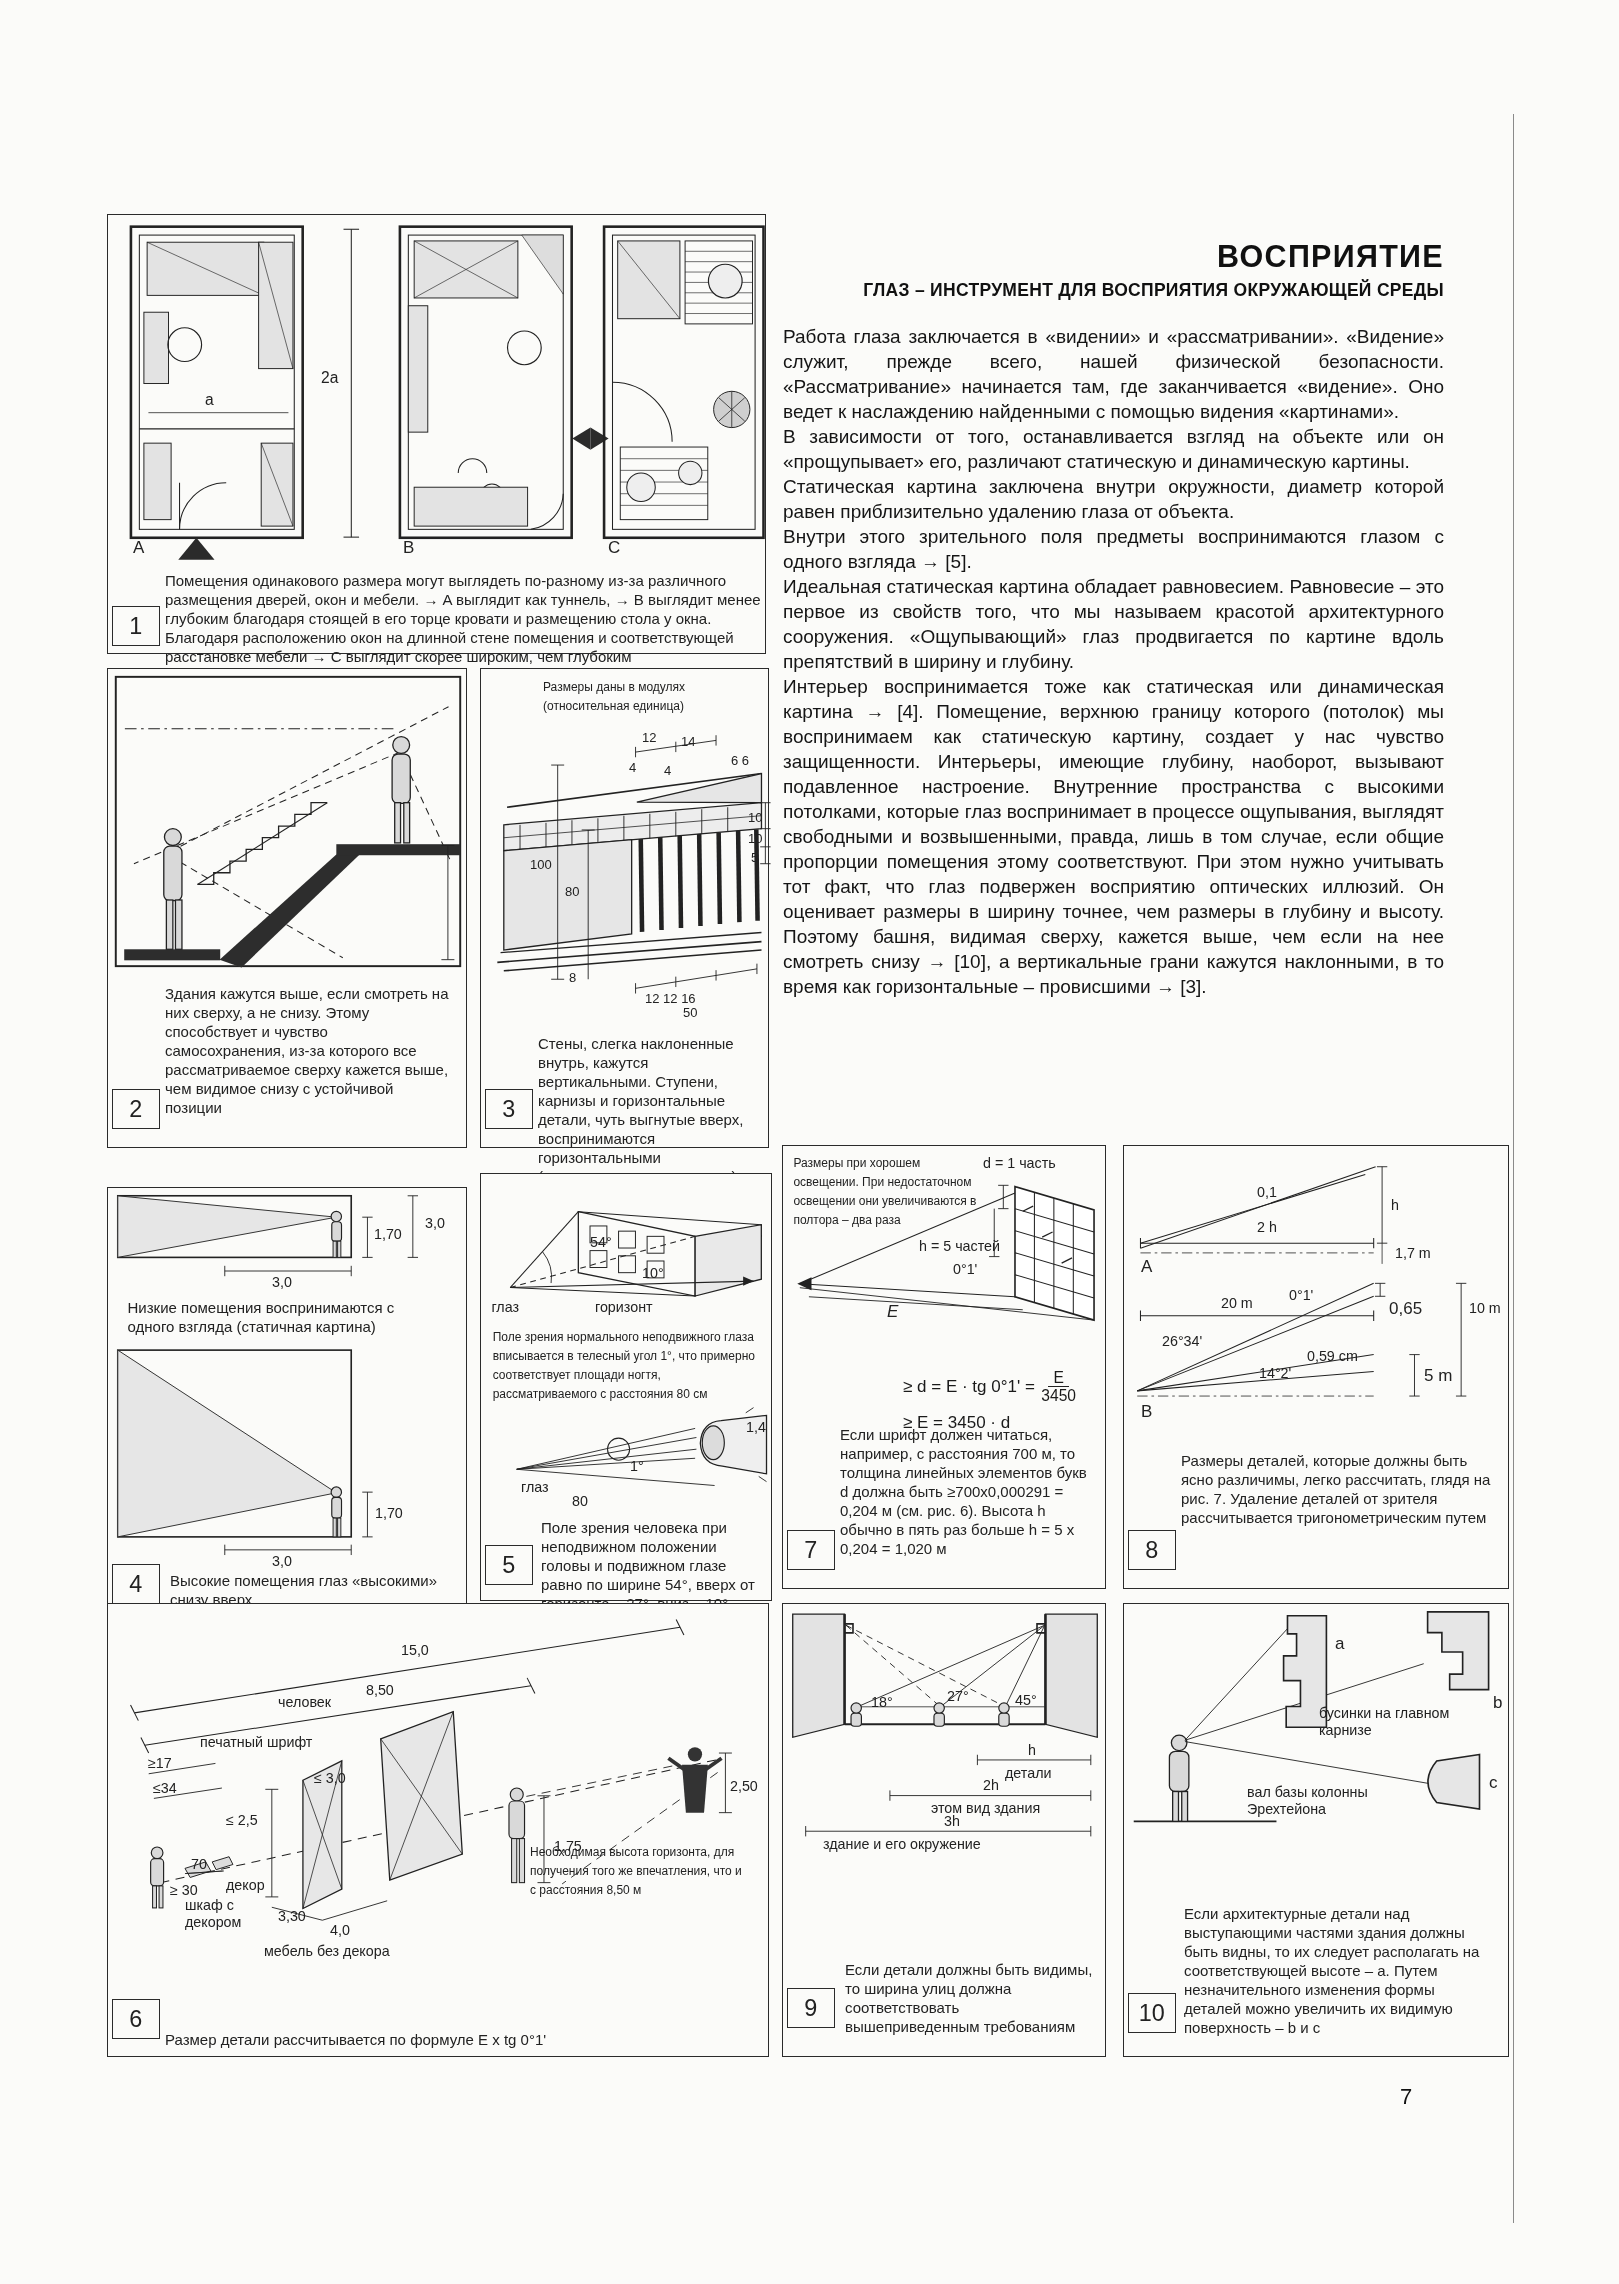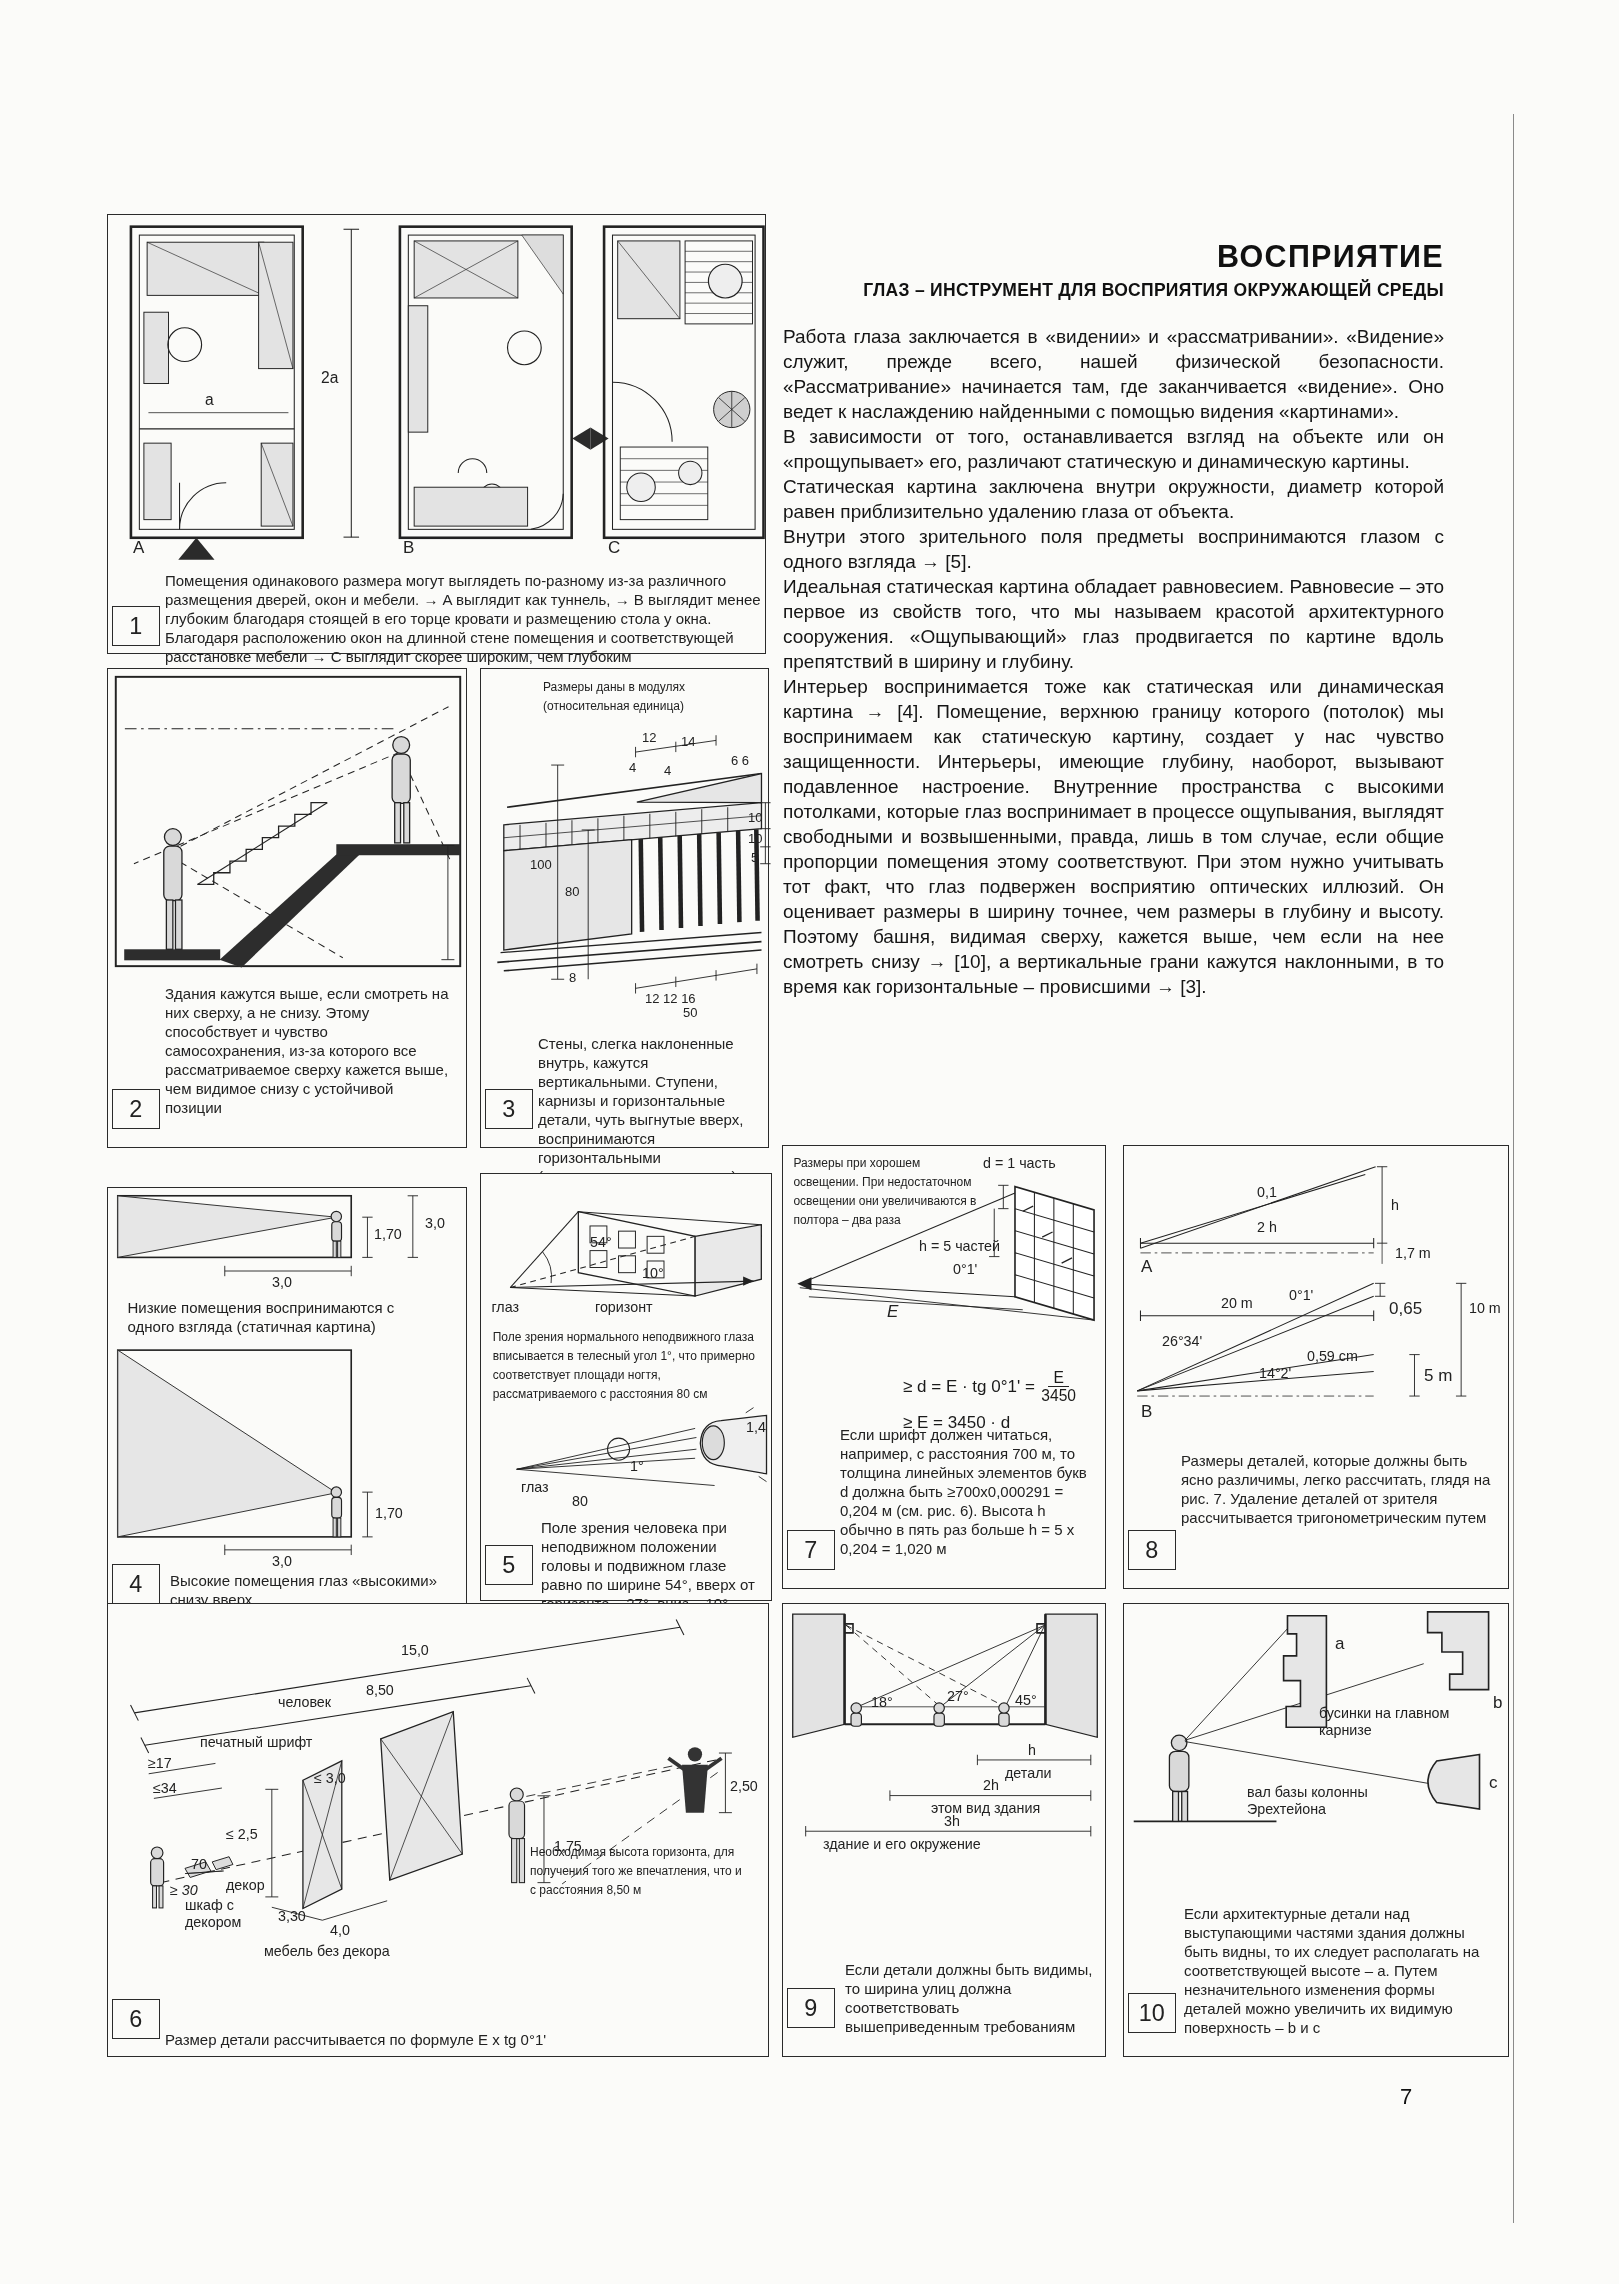--- a/index.html
+++ b/index.html
@@ -375,26 +375,26 @@
     <line x1="120" y1="416" x2="176" y2="412" stroke="#222" stroke-width="1.2"></line>
     <line x1="252" y1="468" x2="330" y2="488" stroke="#222" stroke-width="1.4"></line>
     <line x1="330" y1="488" x2="430" y2="458" stroke="#222" stroke-width="1.4"></line>
   </svg>
   <div class="lbl" style="left:293px;top:38px;">15,0</div>
   <div class="lbl" style="left:170px;top:90px;">человек</div>
   <div class="lbl" style="left:258px;top:78px;">8,50</div>
   <div class="lbl" style="left:92px;top:130px;">печатный шрифт</div>
   <div class="lbl" style="left:40px;top:151px;">≥17</div>
   <div class="lbl" style="left:45px;top:176px;">≤34</div>
-  <div class="lbl" style="left:118px;top:222px;">≤ 2,5</div>
+  <div class="lbl" style="left:118px;top:208px;">≤ 2,5</div>
   <div class="lbl" style="left:206px;top:166px;">≤ 3,0</div>
   <div class="lbl" style="left:446px;top:234px;">1,75</div>
   <div class="lbl" style="left:622px;top:174px;">2,50</div>
   <div class="lbl" style="left:83px;top:252px;">70</div>
-  <div class="lbl" style="left:62px;top:278px;font-style:italic;">≥ 30</div>
+  <div class="lbl" style="left:62px;top:278px;">≥ 30</div>
   <div class="lbl" style="left:118px;top:273px;">декор</div>
   <div class="lbl wrap" style="left:77px;top:293px;width:91px;">шкаф с декором</div>
   <div class="lbl" style="left:170px;top:304px;">3,30</div>
   <div class="lbl" style="left:222px;top:318px;">4,0</div>
   <div class="lbl" style="left:156px;top:339px;">мебель без декора</div>
   <div class="note" style="left:422px;top:239px;width:214px;">Необходимая высота горизонта, для получения того же впечатления, что и с расстояния 8,50 м</div>
   <div class="numbox" style="left:3.9px;top:395px;">6</div>
   <div class="cap" style="left:57px;top:426px;width:590px;">Размер детали рассчитывается по формуле E x tg 0°1'</div>
 </div>
 

